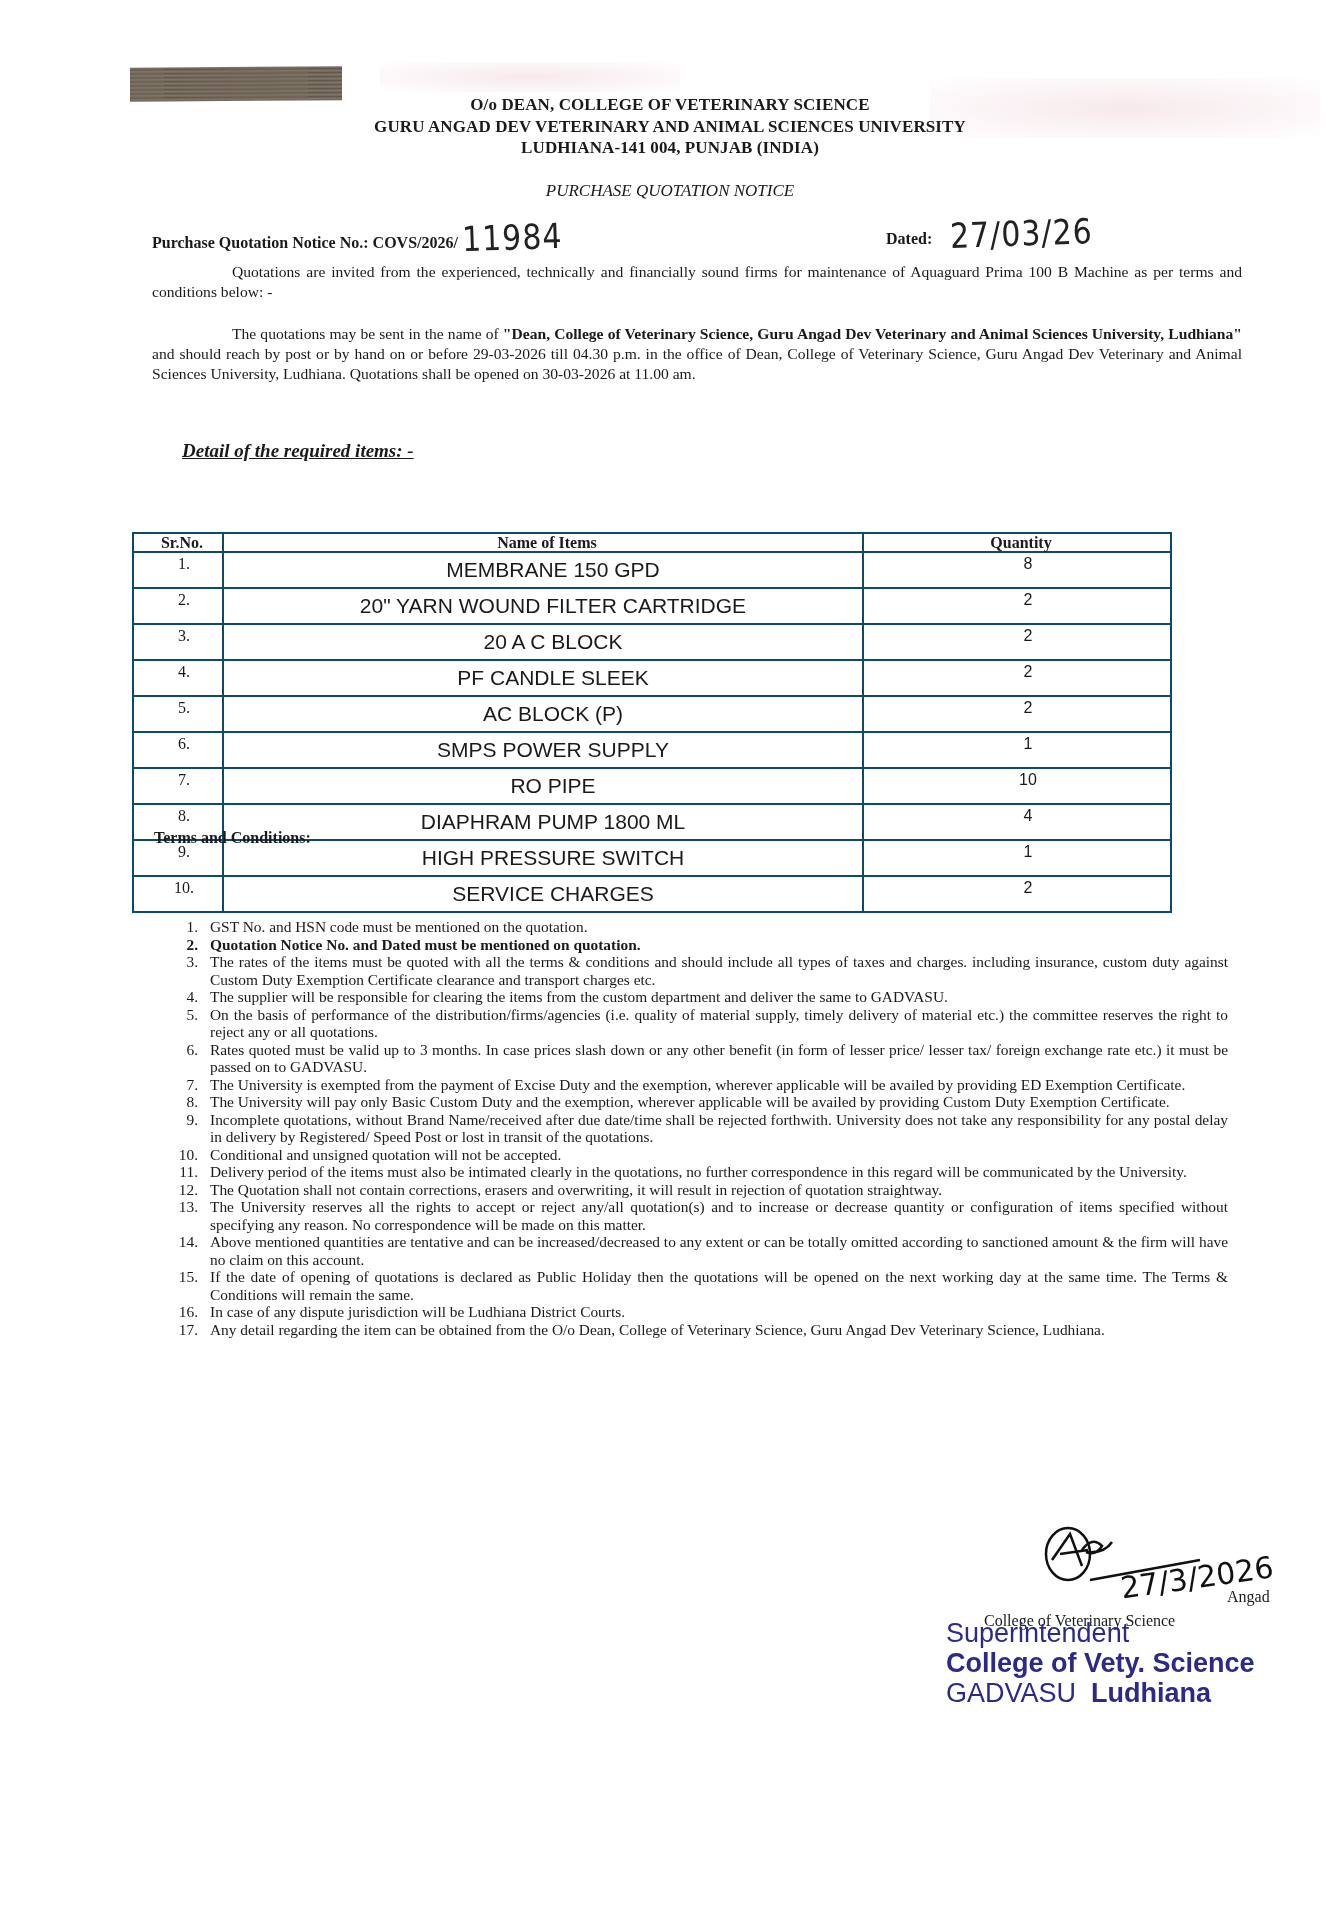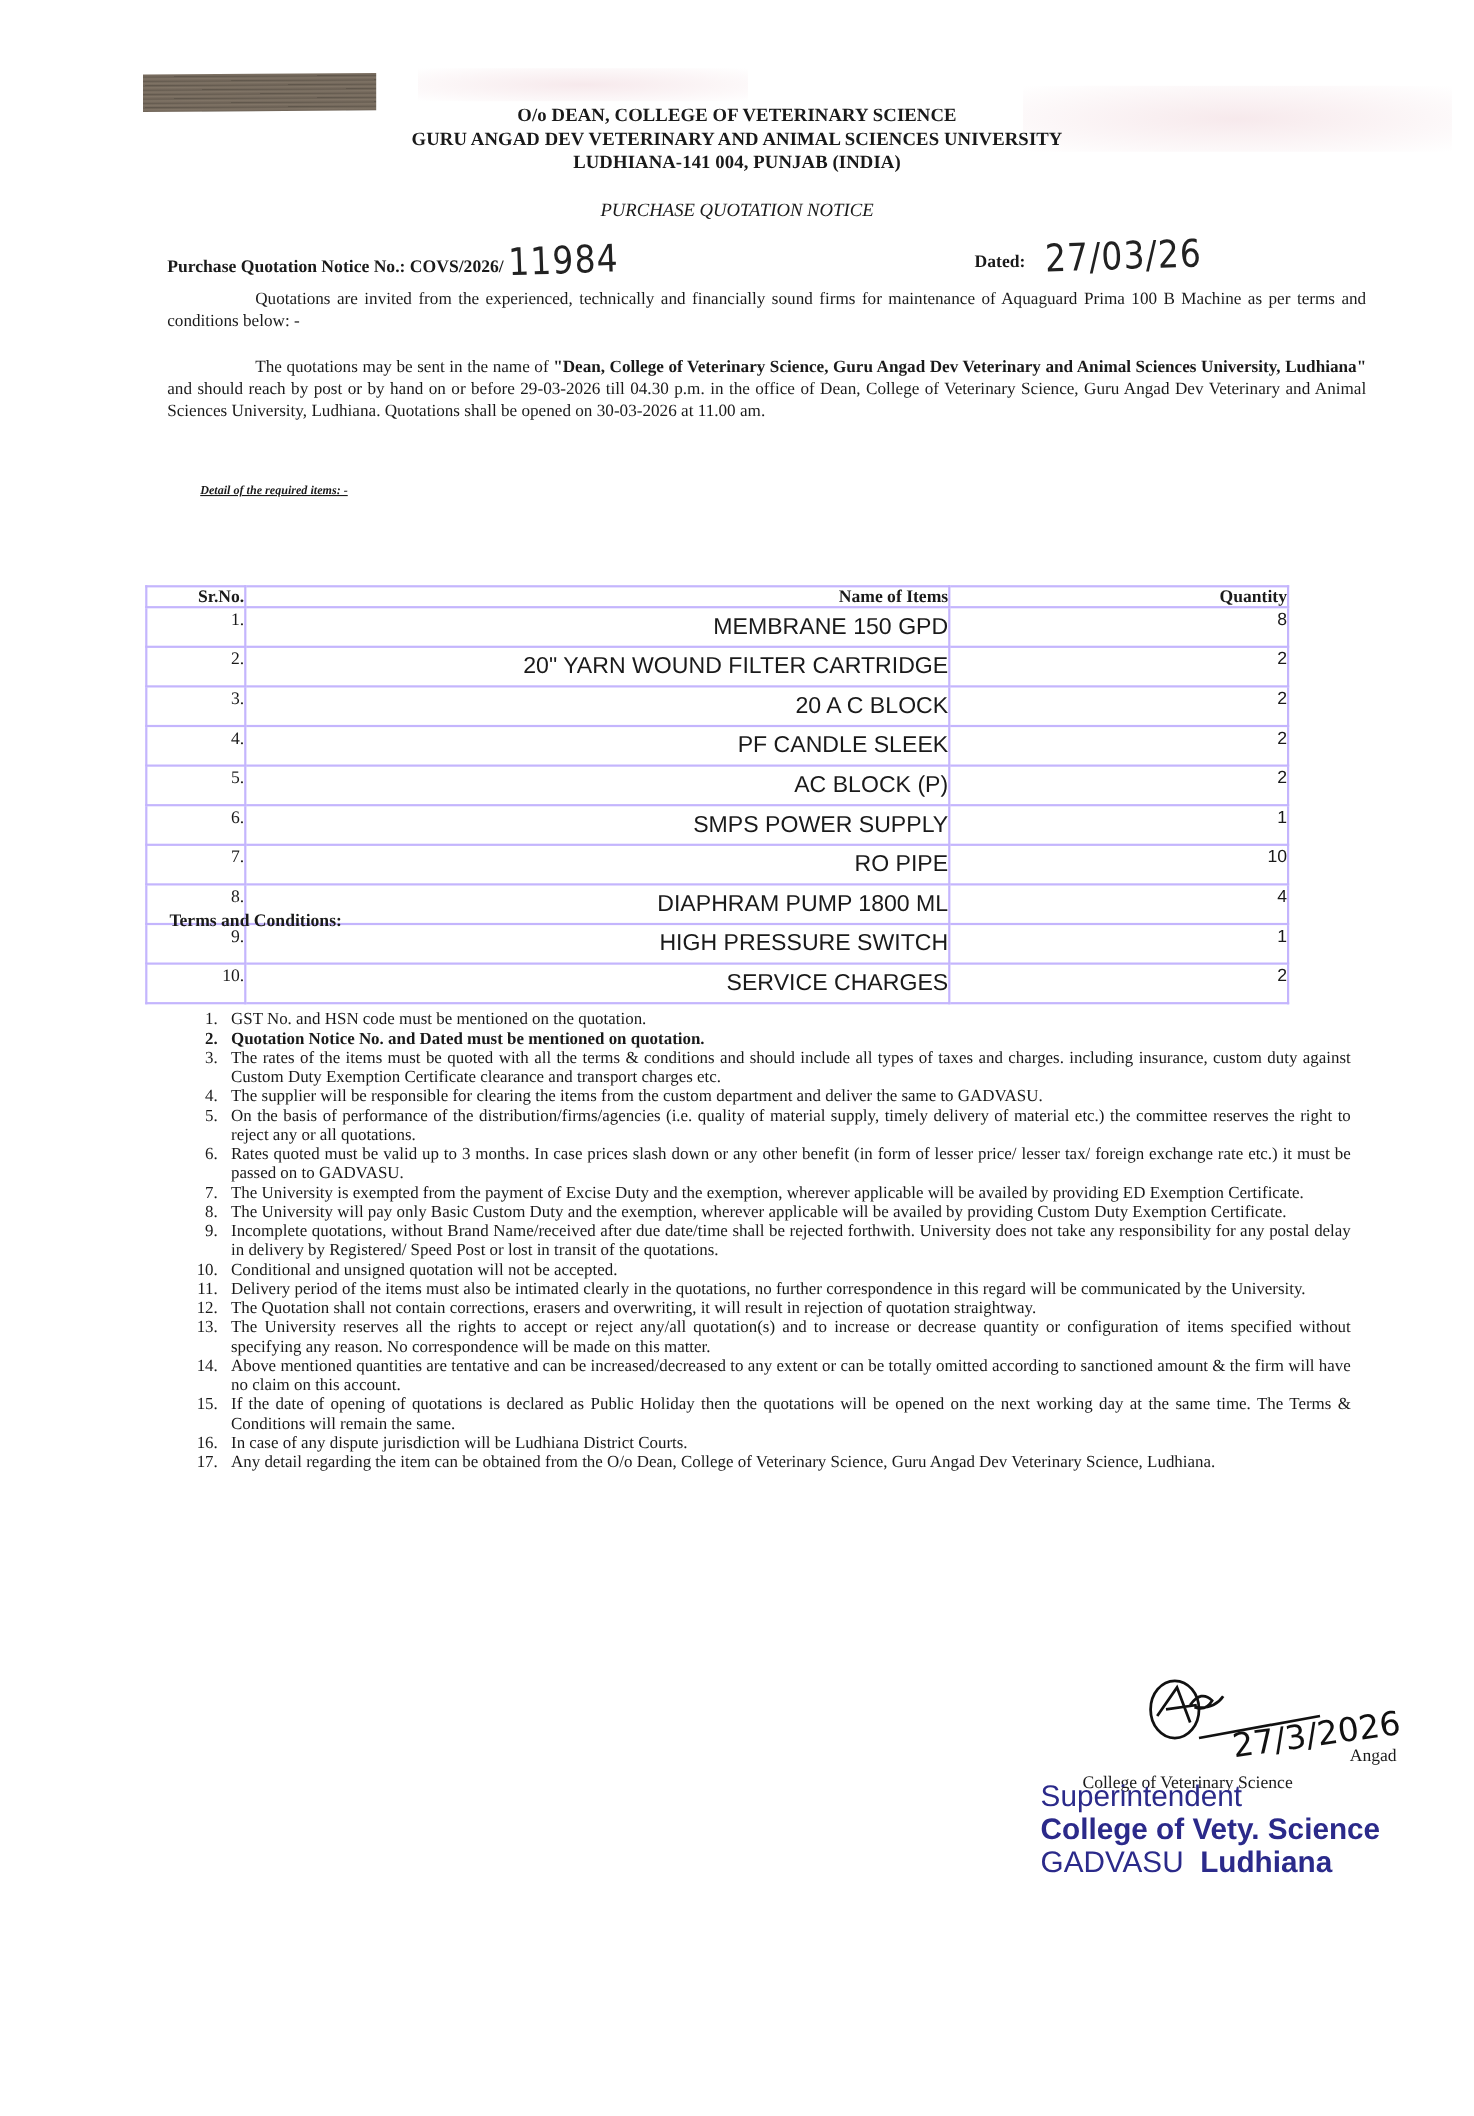--- a/index.html
+++ b/index.html
@@ -14,25 +14,25 @@
     transform: skewY(-0.4deg);
   }
   .smudge { background: radial-gradient(ellipse at center, rgba(240,215,220,0.55), rgba(255,255,255,0)); }
   .header { left: 0; width: 1340px; top: 94px; text-align: center; font-weight: bold; font-size: 17px; line-height: 21.5px; letter-spacing: 0.1px; }
   .title { left: 0; width: 1340px; top: 181px; text-align: center; font-weight: normal; font-style: italic; font-size: 17px; }
   .notice-line { left: 152px; top: 220px; font-size: 16px; font-weight: bold; }
   .hand { font-family: "DejaVu Sans", sans-serif; font-weight: normal; font-size: 30px; letter-spacing: 1px; color: #222; display: inline-block; transform: rotate(-2deg) scaleY(1.15); }
   .dated { left: 886px; top: 216px; font-size: 16px; font-weight: bold; }
   .para { left: 152px; width: 1090px; font-size: 15.6px; line-height: 20px; text-align: justify; }
   .para .indent { display: inline-block; width: 80px; }
-  .detail-head { left: 182px; top: 440px; font-size: 11px; font-weight: bold; font-style: italic; text-decoration: underline; }
+  .detail-head { left: 182px; top: 440px; font-size: 19px; font-weight: bold; font-style: italic; text-decoration: underline; }
   table.items {
     position: absolute; left: 132px; top: 532px; width: 1040px; border-collapse: collapse;
   }
-  table.items td, table.items th { border: 2px solid #c4b5fd; padding: 0; vertical-align: top; text-align: right; }
+  table.items td, table.items th { border: 2px solid #0c4a6e; padding: 0; vertical-align: top; text-align: center; }
   table.items th { font-weight: bold; font-size: 16px; height: 17px; line-height: 17px; padding-left: 8px; }
   table.items td { height: 30px; }
   table.items td.sr { width: 76px; padding-left: 12px; font-size: 16px; line-height: 22px; }
   table.items td.name { width: 618px; padding-left: 20px; font-family: "Liberation Sans", "DejaVu Sans", sans-serif; font-size: 21px; line-height: 34px; }
   table.items td.qty { padding-left: 22px; font-family: "Liberation Sans", "DejaVu Sans", sans-serif; font-size: 16px; line-height: 22px; }
   .terms-head { left: 154px; top: 829px; font-size: 16px; font-weight: bold; }
   ol.terms { position: absolute; left: 168px; top: 918px; width: 1060px; margin: 0; padding: 0; list-style: none; font-size: 15.4px; line-height: 17.5px; }
   ol.terms li { position: relative; padding-left: 42px; text-align: justify; }
   ol.terms li .num { position: absolute; left: 0; top: 0; width: 30px; text-align: right; }
   ol.terms li.bold { font-weight: bold; }

